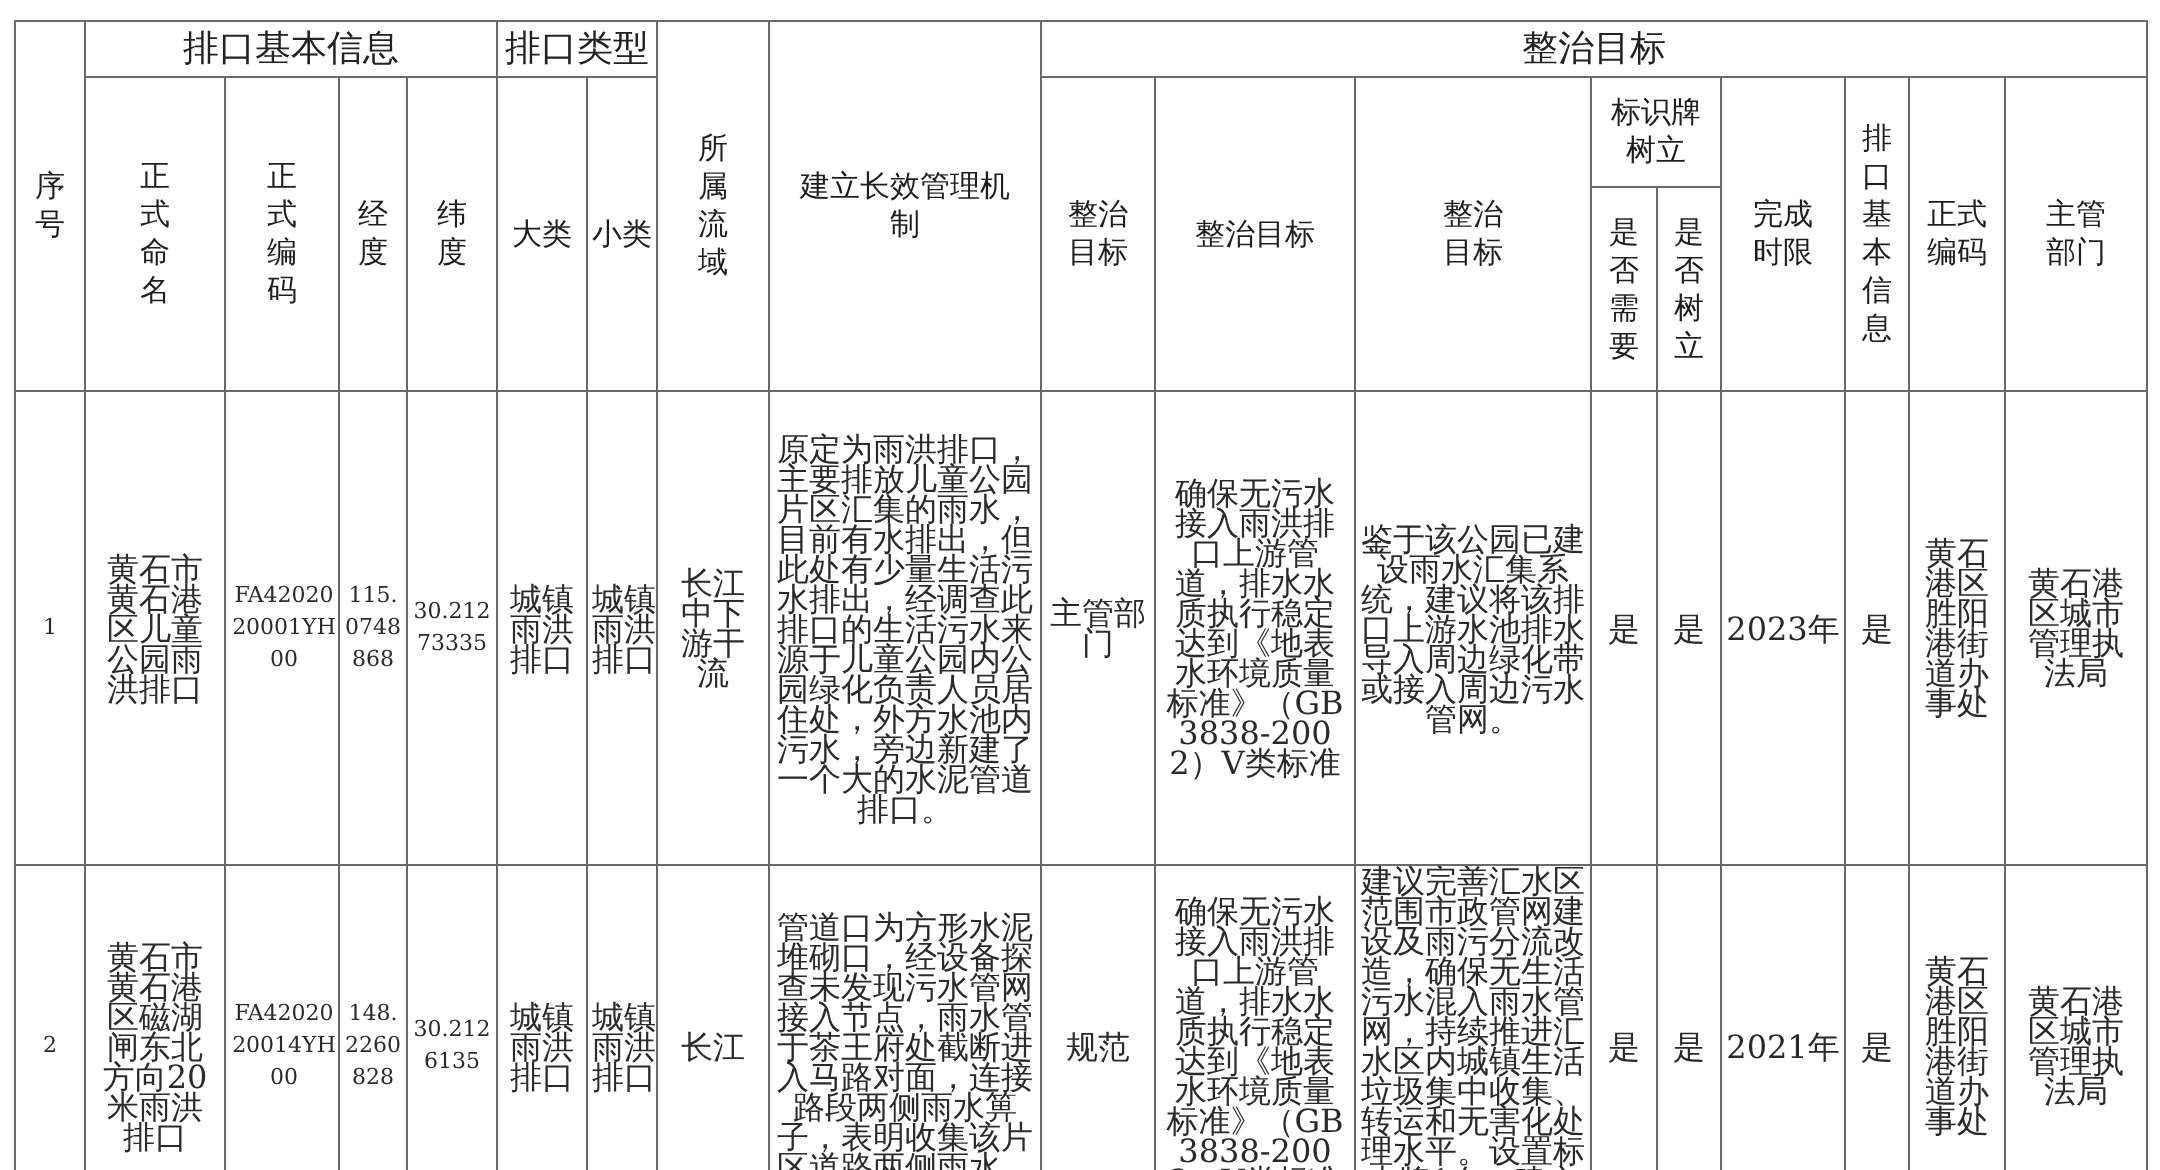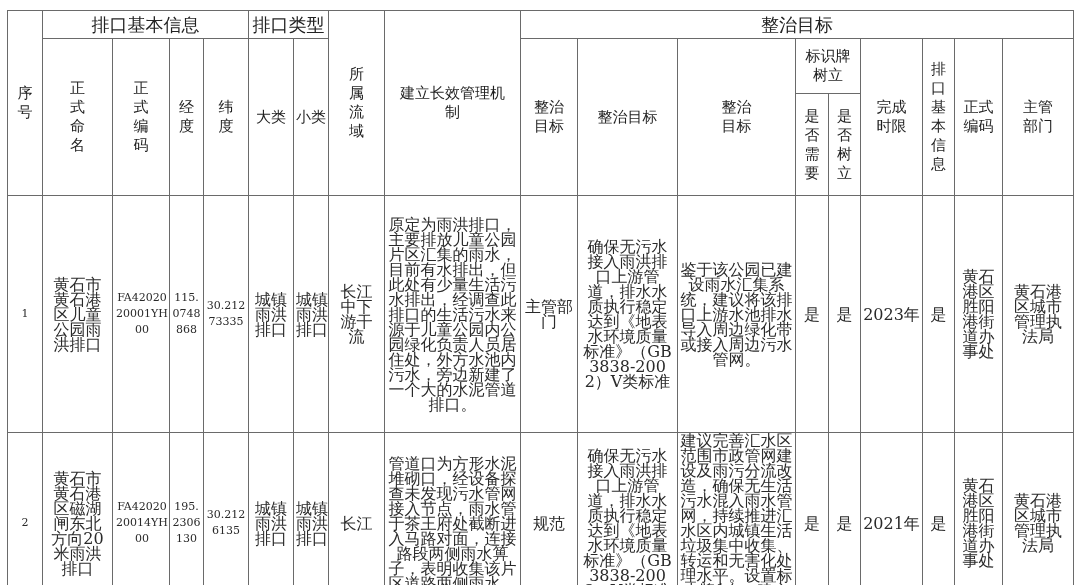--- a/index.html
+++ b/index.html
@@ -97,21 +97,21 @@
     <td class="b">2023年</td>
     <td class="b">是</td>
     <td class="b"><span class="wrap2" style="width:32px">黄石港区胜阳港街道办事处</span></td>
     <td class="b cellpad"><span class="wrap2" style="width:58px">黄石港区城市管理执法局</span></td>
   </tr>
 
   <tr style="height:148px">
     <td class="b num">2</td>
     <td class="b cellpad"><span class="wrap2" style="width:58px">黄石市黄石港区磁湖闸东北方向20米雨洪排口</span></td>
     <td class="b num"><span class="wrap2" style="width:54px">FA4202020014YH00</span></td>
-    <td class="b num"><span class="wrap2" style="width:28px">195.2306130</span></td>
+    <td class="b num"><span class="wrap2" style="width:28px">148.2260828</span></td>
     <td class="b num"><span class="wrap2" style="width:40px">30.2126135</span></td>
     <td class="b"><span class="wrap2" style="width:32px">城镇雨洪排口</span></td>
     <td class="b"><span class="wrap2" style="width:32px">城镇雨洪排口</span></td>
     <td class="b">长江</td>
     <td class="b cellpad">管道口为方形水泥堆砌口，经设备探查未发现污水管网接入节点，雨水管于茶王府处截断进入马路对面，连接路段两侧雨水箅子，表明收集该片区道路两侧雨水。</td>
     <td class="b">规范</td>
     <td class="b cellpad">确保无污水接入雨洪排口上游管道，排水水质执行稳定达到《地表水环境质量标准》（GB3838-2002）V类标准</td>
     <td class="b cellpad">建议完善汇水区范围市政管网建设及雨污分流改造，确保无生活污水混入雨水管网，持续推进汇水区内城镇生活垃圾集中收集、转运和无害化处理水平。设置标志牌1套，建立长效管理机制。</td>
     <td class="b">是</td>
     <td class="b">是</td>

